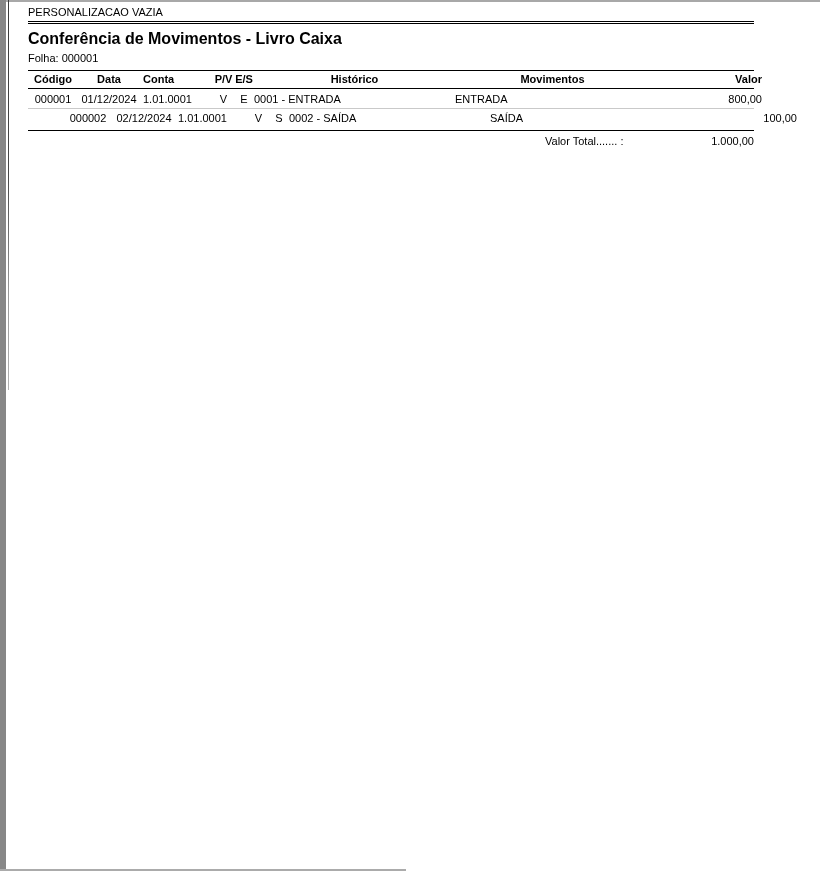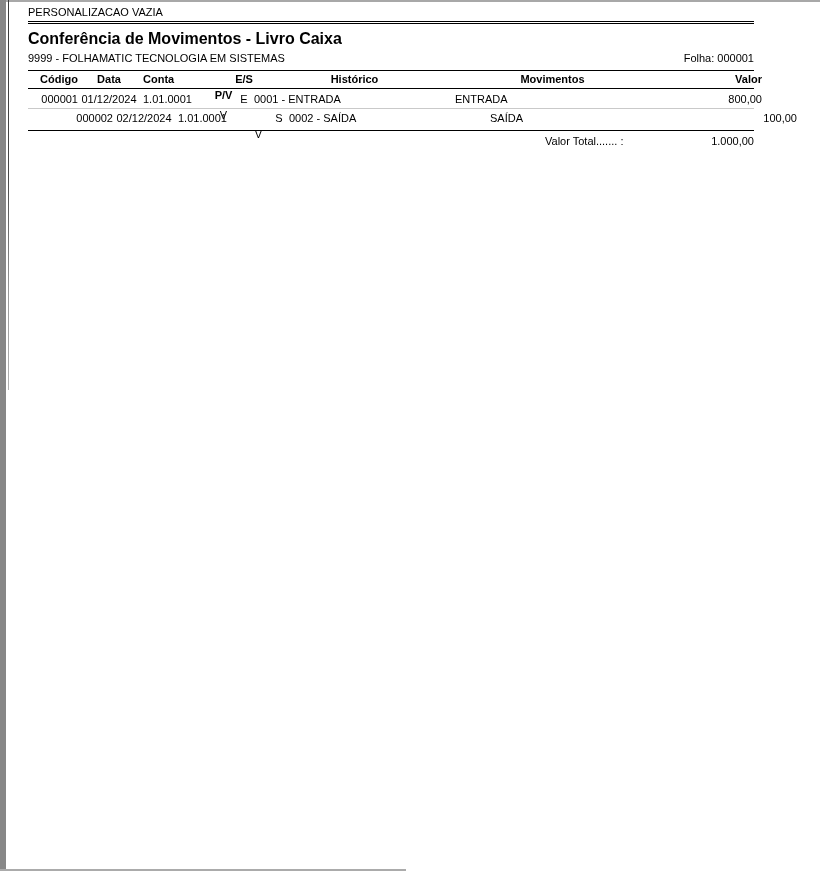--- a/index.html
+++ b/index.html
@@ -26,24 +26,24 @@
   .rule        { height: 0; border-top: 1px solid #000; }
   .rule-light  { height: 0; border-top: 1px solid #c9c9c9; }
   .r1 { top: 70px; } .r2 { top: 88px; } .rl { top: 108px; } .r3 { top: 130px; }
 
   .grid-row { display: grid; grid-template-columns: 50px 62px 73px 21px 20px 201px 195px 112px;
               font-size: 11px; line-height: 13px; }
   .header-row { top: 73px; font-weight: bold; }
   .data-row-1 { top: 93px; }
   .data-row-2 { top: 112px; padding-left: 35px; }
 
-  .c-codigo { text-align: right; }
+  .c-codigo { text-align: center; }
   .c-data   { text-align: center; }
   .c-conta  { text-align: left; padding-left: 3px; }
-  .c-pv     { text-align: center; margin-top: 16px; }
+  .c-pv     { text-align: center; }
   .c-es     { text-align: center; }
   .c-hist   { text-align: left; }
   .c-hist-h { text-align: center; }
   .c-comp   { text-align: left; }
   .c-comp-h { text-align: center; }
   .c-valor  { text-align: right; }
 
   .total-row   { top: 135px; height: 14px; font-size: 11px; line-height: 13px; }
   .total-label { position: absolute; left: 517px; }
   .total-value { position: absolute; right: 0; }
@@ -58,21 +58,20 @@
 
 <div class="content">
 
   <div class="abs custom-label">PERSONALIZACAO VAZIA</div>
 
   <div class="abs double-rule"></div>
 
   <div class="abs report-title">Conferência de Movimentos - Livro Caixa</div>
 
   <div class="abs company-row">
-    <span>9999 - FOLHAMATIC TECNOLOGIA EM SISTEMAS</span>
     <span>Folha: 000001</span>
   </div>
 
   <div class="abs rule r1"></div>
 
   <div class="abs grid-row header-row">
     <span class="c-codigo">Código</span>
     <span class="c-data">Data</span>
     <span class="c-conta">Conta</span>
     <span class="c-pv">P/V</span>

